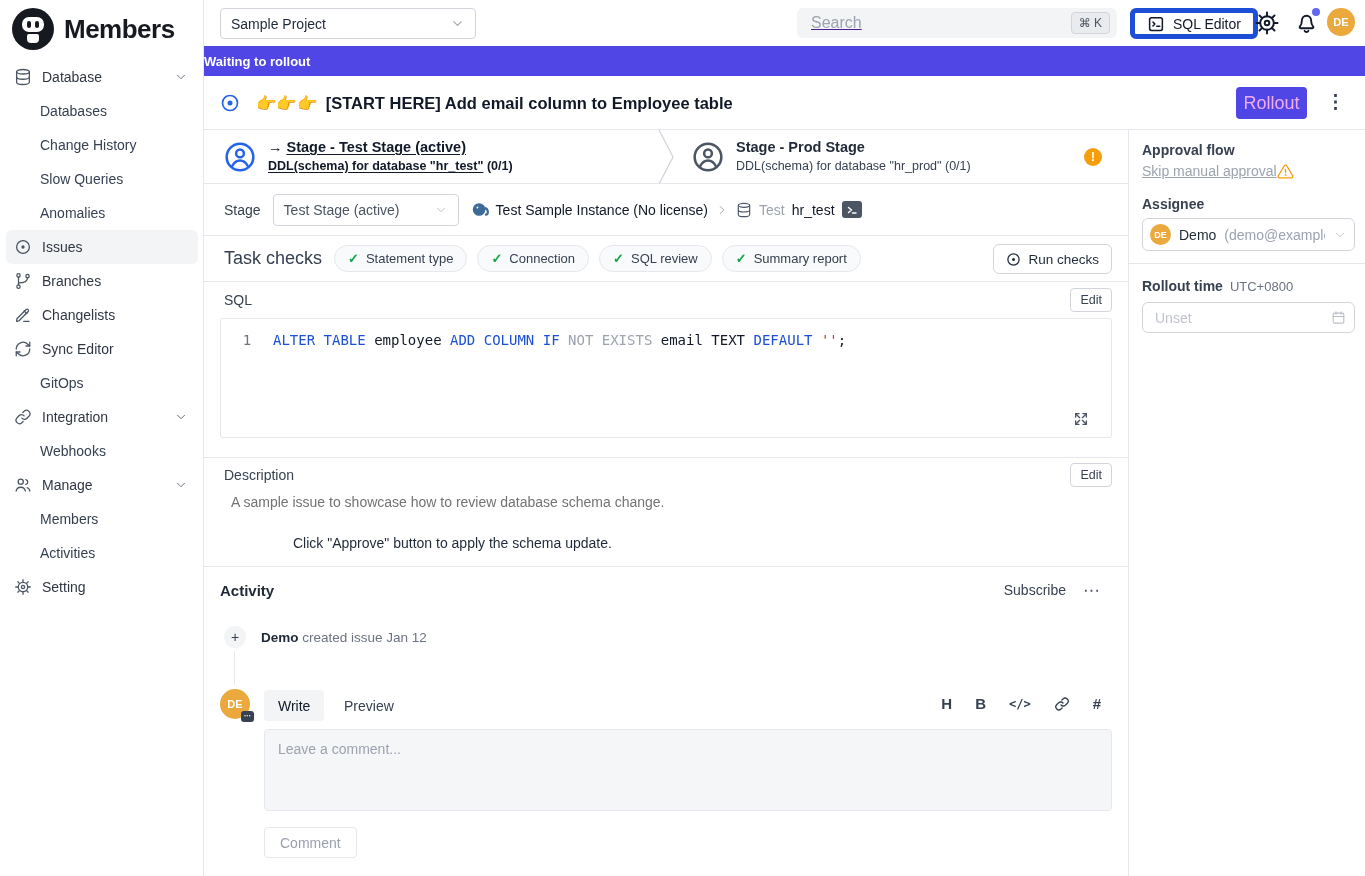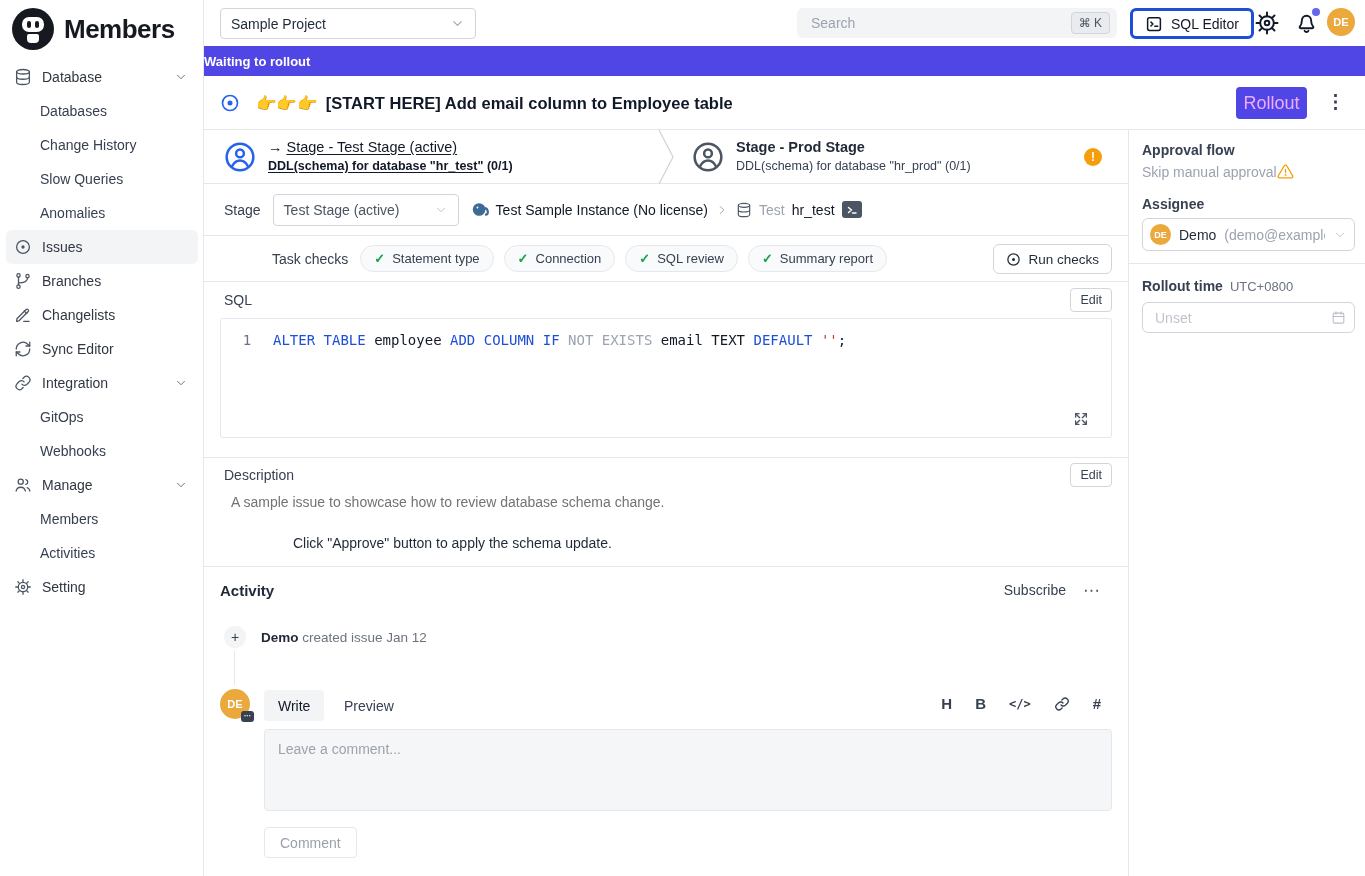--- a/index.html
+++ b/index.html
@@ -23,24 +23,24 @@
   .nav-item.top { font-weight:500; color:#303743; }
   .nav-item.sub .ni-label { margin-left:34px; }
   .nav-item.active { background:#f3f4f6; }
   .ni-icon { width:18px; margin:0 10px 0 8px; color:#4b5563; flex:none; }
   .ni-chev { position:absolute; right:10px; color:#6b7280; }
 
   
   .topbar { position:absolute; left:204px; top:0; width:1161px; height:46px; background:#fff; }
   .project-select { position:absolute; left:16px; top:8px; width:256px; height:31px; border:1px solid #d1d5db; border-radius:4px; background:#fff; display:flex; align-items:center; justify-content:space-between; padding:0 10px; font-size:14px; color:#1f2937; cursor:pointer; }
   .search-box { position:absolute; left:593px; top:8px; width:320px; height:30px; background:#f3f4f6; border-radius:6px; }
-  .search-box input { width:100%; height:100%; background:transparent; border:none; outline:none; padding:0 58px 0 14px; font-size:14px; color:#c2410c; font-family:"Liberation Sans",sans-serif; }
+  .search-box input { width:100%; height:100%; background:transparent; border:none; outline:none; padding:0 58px 0 14px; font-size:16px; color:#4c1d95; font-family:"Liberation Sans",sans-serif;text-decoration:underline; }
   .search-box input::placeholder { color:#9ca3af; }
   .kbd { position:absolute; right:7px; top:4px; height:22px; padding:0 7px; background:#e9ebee; border:1px solid #d1d5db; border-radius:4px; font-size:12px; color:#4b5563; display:flex; align-items:center; }
-  .sql-editor-btn { position:absolute; left:926px; top:8px; height:31px; padding:0 12px; border:3px solid #1d4ed8; border-radius:6px; background:#fff; display:flex; align-items:center; gap:8px; font-size:14px; color:#111827; cursor:pointer; }
+  .sql-editor-btn { position:absolute; left:926px; top:8px; height:31px; padding:0 12px; border:5px solid #1d4ed8; border-radius:6px; background:#fff; display:flex; align-items:center; gap:8px; font-size:14px; color:#111827; cursor:pointer; }
   .icon-btn { position:absolute; top:10px; color:#111827; cursor:pointer; }
   .gear-pos { left:1050px; } .bell-pos { left:1090px; }
   .bell-dot { position:absolute; right:-1px; top:-2px; width:8px; height:8px; border-radius:50%; background:#6366f1; }
   .avatar { border-radius:50%; background:#eba83d; color:#fff; font-weight:700; display:flex; align-items:center; justify-content:center; }
   .topbar .avatar { position:absolute; left:1123px; top:8px; width:28px; height:28px; font-size:11px; cursor:pointer; }
 
   
   .banner { position:absolute; left:204px; top:46px; width:1161px; height:30px; background:#4f46e5; color:#fff; font-size:13px; font-weight:700; display:flex; align-items:center; justify-content:flex-start; }
 
   
@@ -51,41 +51,41 @@
   .rollout-btn { position:absolute; left:1032px; top:11px; width:71px; height:32px; background:#4f46e5; color:#f0abfc; border:none; border-radius:4px; font-size:18px; font-weight:500; font-family:"Liberation Sans",sans-serif; cursor:pointer; }
   .kebab { position:absolute; left:1122px; top:14px; font-size:19px; font-weight:700; color:#374151; cursor:pointer; letter-spacing:0; }
 
   
   .main { position:absolute; left:204px; top:130px; width:924px; height:746px; background:#fff; }
 
   .stage-strip { position:absolute; left:0; top:0; width:924px; height:54px; border-bottom:1px solid #e5e7eb; display:flex; }
   .stage-card { position:relative; width:462px; display:flex; align-items:center; padding-left:20px; gap:12px; cursor:pointer; }
   .stage-ring { flex:none; }
   .stage-lines { line-height:1.35; }
-  .st1-l1 { font-size:14.5px; font-weight:400; color:#111827; }
+  .st1-l1 { font-size:14.5px; font-weight:700; color:#111827; }
   .st1-l1 .u { text-decoration:underline; text-underline-offset:2px; }
   .st1-l2 { font-size:12.5px; font-weight:700; color:#111827; }
   .st1-l2 .u { text-decoration:underline; text-underline-offset:2px; }
   .st2-l1 { font-size:14.5px; font-weight:600; color:#1f2937; }
   .st2-l2 { font-size:12.5px; color:#374151; }
   .stage-sep { position:absolute; right:-10px; top:0; }
   .alert-circle { position:absolute; right:26px; top:18px; width:18px; height:18px; border-radius:50%; background:#f59e0b; color:#fff; font-size:12px; font-weight:700; display:flex; align-items:center; justify-content:center; }
 
   .stage-bar { position:absolute; left:0; top:54px; width:924px; height:52px; border-bottom:1px solid #e5e7eb; display:flex; align-items:center; padding-left:20px; gap:12px; font-size:14px; }
   .stage-bar-label { color:#374151; }
   .stage-select { width:186px; height:32px; border:1px solid #d1d5db; border-radius:4px; display:flex; align-items:center; justify-content:space-between; padding:0 10px; color:#4b5563; cursor:pointer; background:#fff; }
   .crumb { display:flex; align-items:center; gap:7px; }
   .crumb .inst { color:#111827; font-weight:500; cursor:pointer; }
   .crumb .sep { color:#9ca3af; }
   .crumb .env { color:#9ca3af; }
   .crumb .db { color:#111827; font-weight:500; cursor:pointer; }
   .term-badge { width:20px; height:17px; background:#4b5563; border-radius:3px; display:flex; align-items:center; justify-content:center; cursor:pointer; }
 
   .checks-bar { position:absolute; left:0; top:106px; width:924px; height:46px; border-bottom:1px solid #e5e7eb; display:flex; align-items:center; padding-left:20px; gap:10px; }
-  .checks-label { font-size:14px; color:#374151; margin-right:2px;margin-left:48px; }
+  .checks-label { font-size:18px; color:#374151; margin-right:2px; }
   .pill { height:27px; border:1px solid #e5e7eb; background:#f9fafb; border-radius:14px; display:flex; align-items:center; gap:7px; padding:0 13px; font-size:13px; color:#374151; cursor:pointer; }
   .pill .ck { color:#16a34a; font-weight:700; font-size:13px; }
   .run-checks { position:absolute; right:16px; top:8px; height:30px; padding:0 12px; border:1px solid #d1d5db; border-radius:6px; background:#fff; display:flex; align-items:center; gap:7px; font-size:13.5px; color:#1f2937; cursor:pointer; }
 
   .sql-sec { position:absolute; left:0; top:152px; width:924px; height:168px; }
   .sec-label { position:absolute; left:20px; top:10px; font-size:14px; color:#374151; }
   .edit-btn { position:absolute; right:16px; top:6px; height:24px; padding:0 9px; border:1px solid #d1d5db; border-radius:4px; background:#fff; font-size:12.5px; color:#374151; font-family:"Liberation Sans",sans-serif; cursor:pointer; }
   .code-box { position:absolute; left:16px; top:36px; width:892px; height:120px; border:1px solid #e5e7eb; border-radius:3px; background:#fff; }
   .code-line { position:absolute; left:0; top:13px; display:flex; font-family:"DejaVu Sans Mono", monospace; font-size:14px; white-space:pre; }
   .lineno { width:52px; text-align:center; color:#6b7280; }
@@ -117,21 +117,21 @@
   .cmt-toolbar { position:absolute; right:27px; top:128px; display:flex; align-items:center; gap:23px; color:#374151; }
   .tb-it { font-size:15px; font-weight:700; cursor:pointer; }
   .tb-code { font-family:"DejaVu Sans Mono",monospace; font-size:12px; font-weight:700; cursor:pointer; }
   .cmt-area { position:absolute; left:60px; top:162px; width:848px; height:82px; background:#f5f6f7; border:1px solid #e5e7eb; border-radius:4px; padding:11px 13px; font-size:14px; color:#374151; font-family:"Liberation Sans",sans-serif; resize:none; outline:none; }
   .cmt-area::placeholder { color:#9ca3af; }
   .cmt-submit { position:absolute; left:60px; top:260px; height:31px; padding:0 15px; background:#fff; border:1px solid #e5e7eb; border-radius:4px; font-size:14px; color:#9aa1ac; font-family:"Liberation Sans",sans-serif; cursor:pointer; }
 
   
   .panel { position:absolute; left:1128px; top:130px; width:264px; height:746px; border-left:1px solid #e5e7eb; background:#fff; }
   .pn-label { position:absolute; left:13px; font-size:14px; font-weight:600; color:#374151; }
-  .pn-approval-val { position:absolute; left:13px; top:33px; display:flex; align-items:flex-end; font-size:14px; color:#9ca3af; }
+  .pn-approval-val { position:absolute; left:13px; top:33px; display:flex; align-items:flex-start; font-size:14px; color:#9ca3af;text-decoration:underline; }
   .pn-approval-val .warn { color:#f59e0b; }
   .assignee-select { position:absolute; left:13px; top:88px; width:213px; height:33px; border:1px solid #d1d5db; border-radius:6px; display:flex; align-items:center; gap:8px; padding:0 7px; cursor:pointer; background:#fff; }
   .assignee-select .avatar { width:21px; height:21px; font-size:9px; flex:none; }
   .assignee-select .nm { font-size:14px; color:#1f2937; white-space:nowrap; }
   .assignee-select .em { font-size:14px; color:#9ca3af; white-space:nowrap; overflow:hidden; flex:1; }
   .pn-divider { position:absolute; left:0; top:133px; width:237px; height:1px; background:#e5e7eb; }
   .pn-time-row { position:absolute; left:13px; top:148px; display:flex; align-items:baseline; gap:7px; }
   .pn-time-row .tz { font-size:13px; font-weight:400; color:#6b7280; }
   .time-input-wrap { position:absolute; left:13px; top:172px; width:213px; height:31px; }
   .time-input { width:100%; height:100%; border:1px solid #d1d5db; border-radius:6px; padding:0 30px 0 12px; font-size:14px; color:#374151; font-family:"Liberation Sans",sans-serif; outline:none; }
@@ -217,37 +217,37 @@
         <span class="ni-icon">
             <svg class="ic" width="18" height="18" viewBox="0 0 24 24">
               <path d="M21 12a9 9 0 0 1-15.3 6.4L3 16"></path>
               <path d="M3 21v-5h5"></path>
               <path d="M3 12a9 9 0 0 1 15.3-6.4L21 8"></path>
               <path d="M21 3v5h-5"></path>
             </svg>
           </span>
         <span class="ni-label">Sync Editor</span>
       </div>
+      <div class="nav-item sub">
+          <span class="ni-label">GitOps</span>
+        </div>
       <div class="nav-item top">
         <span class="ni-icon">
             <svg class="ic" width="18" height="18" viewBox="0 0 24 24">
               <path d="M10.5 13.5a4.6 4.6 0 0 0 6.5.4l3-3a4.6 4.6 0 0 0-6.5-6.5l-1.7 1.7"></path>
               <path d="M13.5 10.5a4.6 4.6 0 0 0-6.5-.4l-3 3a4.6 4.6 0 0 0 6.5 6.5l1.7-1.7"></path>
             </svg>
           </span>
         <span class="ni-label">Integration</span>
         <span class="ni-chev">
             <svg class="ic" width="14" height="14" viewBox="0 0 24 24">
               <path d="M6 9l6 6 6-6"></path>
             </svg>
           </span>
       </div>
-      <div class="nav-item sub">
-          <span class="ni-label">GitOps</span>
-        </div>
       <div class="nav-item sub">
           <span class="ni-label">Webhooks</span>
         </div>
       <div class="nav-item top">
         <span class="ni-icon">
             <svg class="ic" width="18" height="18" viewBox="0 0 24 24">
               <circle cx="9" cy="7.5" r="3.4"></circle>
               <path d="M2.8 20c.8-3.2 3.2-5 6.2-5s5.4 1.8 6.2 5"></path>
               <path d="M15.8 4.7a3.4 3.4 0 0 1 0 6.6"></path>
               <path d="M17.6 15.5c1.9.7 3.1 2.2 3.6 4.5"></path>

